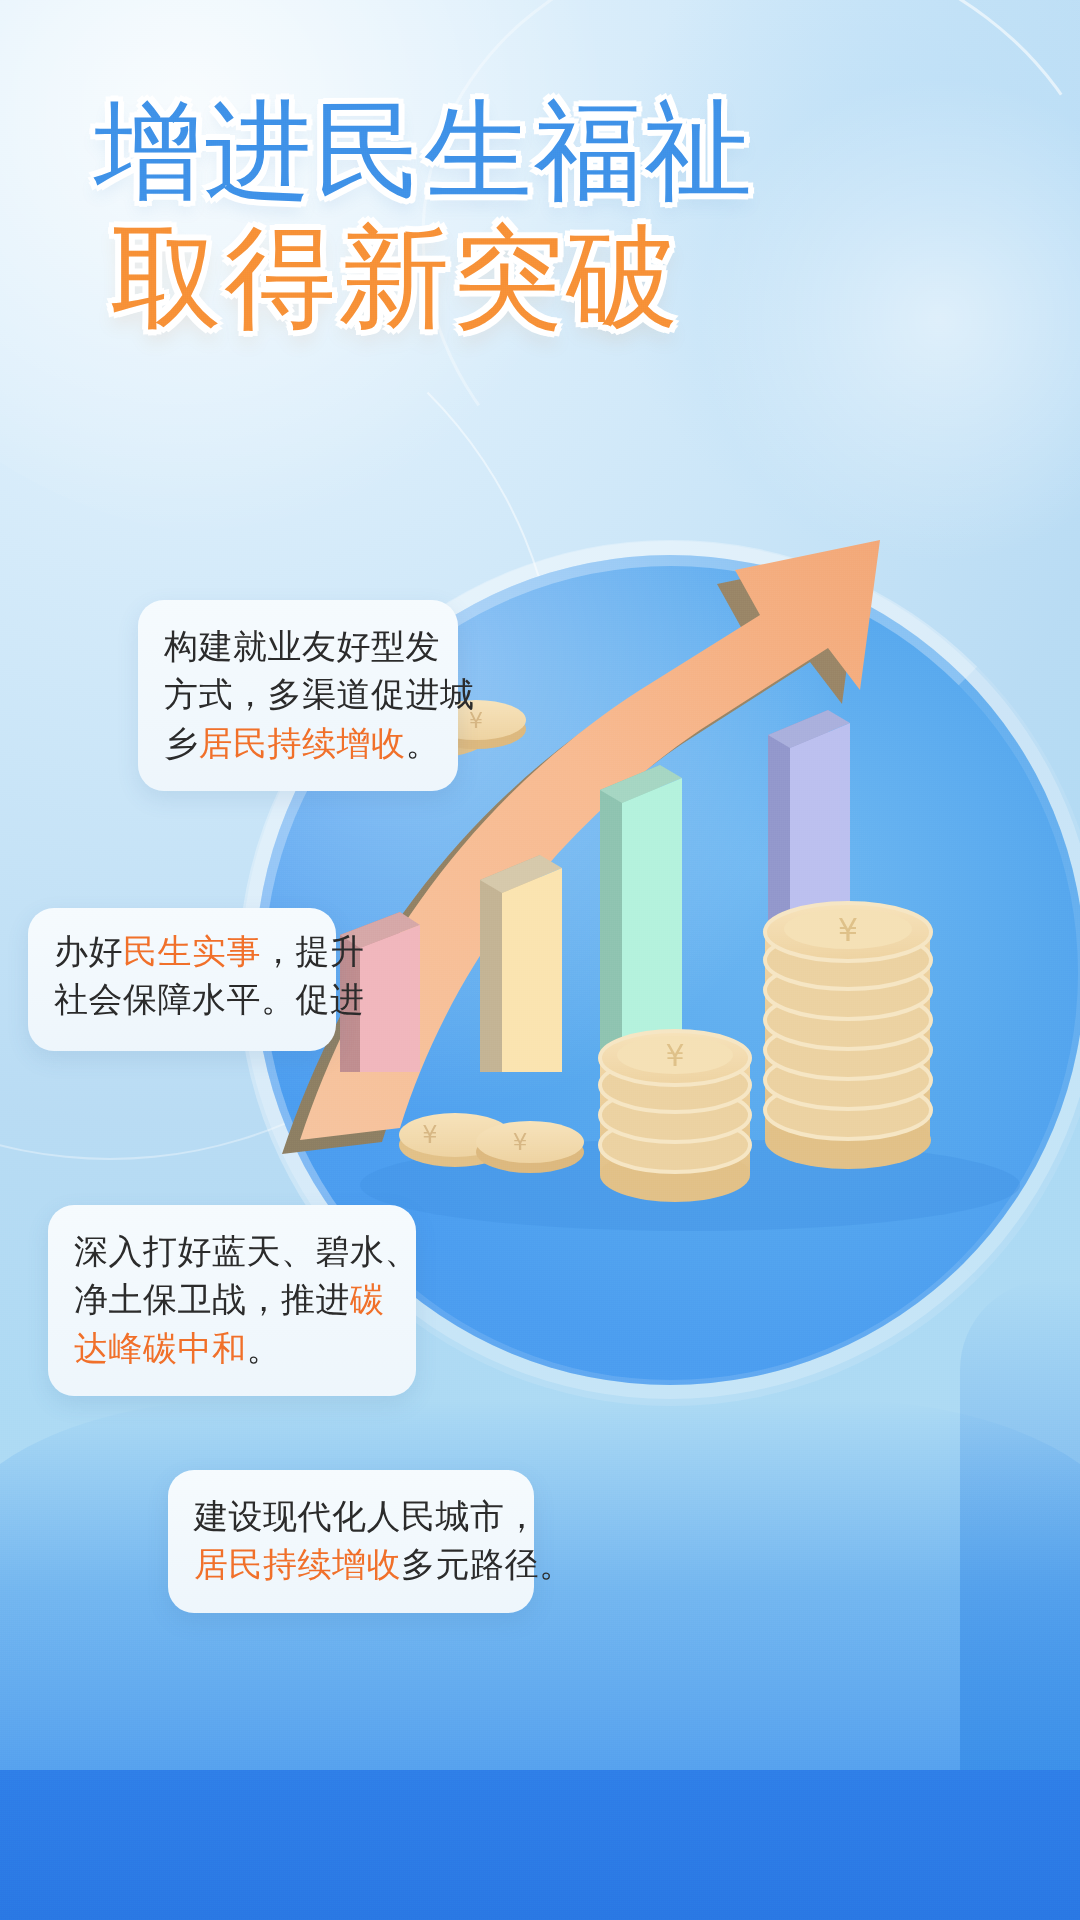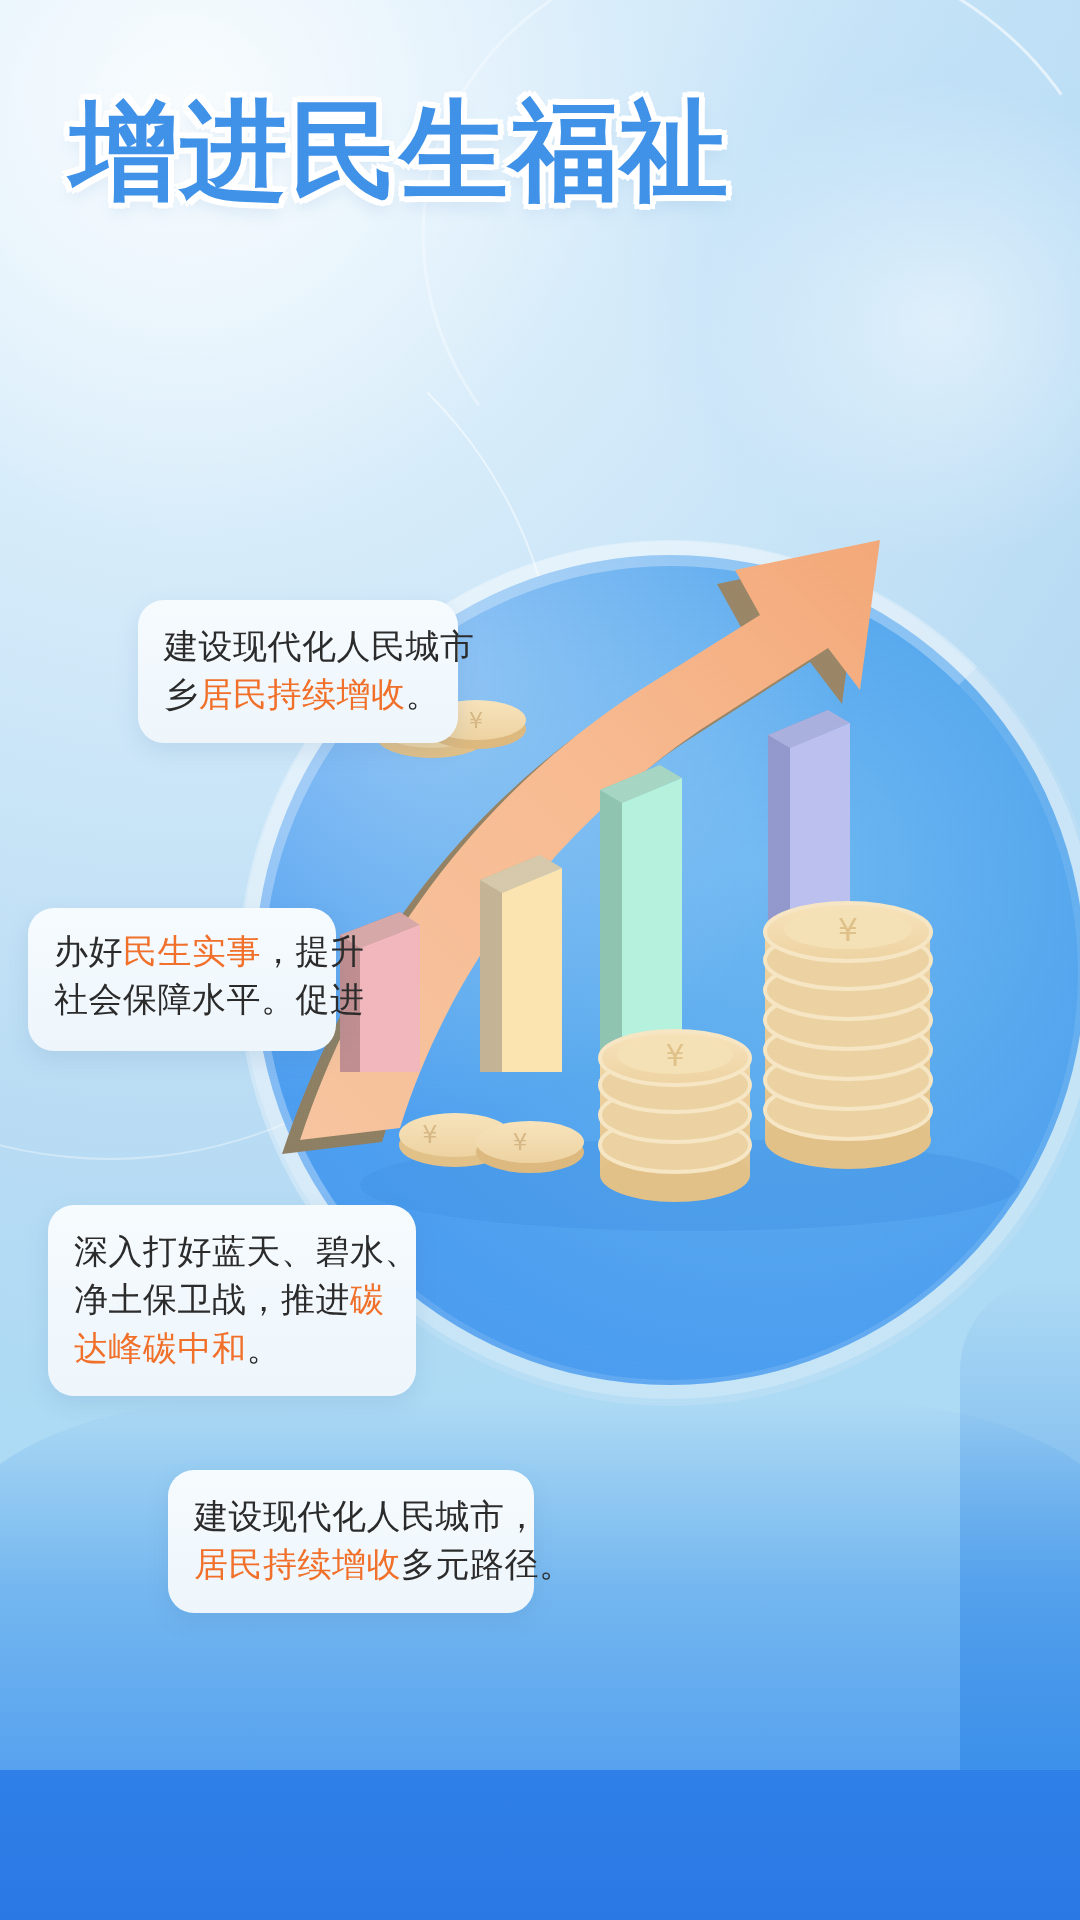--- a/index.html
+++ b/index.html
@@ -43,24 +43,25 @@
     position:absolute; left:-340px; top:260px; width:900px; height:900px;
     border:2px solid rgba(255,255,255,.4);
     border-radius:50%;
     border-color:transparent rgba(255,255,255,.5) rgba(255,255,255,.35) transparent;
   }
 
   
   .title-wrap { position:absolute; left:0; top:96px; width:1080px; }
   .title-line {
     font-family:"DejaVu Sans","Liberation Sans",sans-serif;
-    font-weight:700;
+    font-weight:400;
     letter-spacing:2px;
     line-height:1.02;
     white-space:nowrap;
+    margin-left:24px;
   }
   .title-1 {
     padding-left:70px;
     font-size:108px;
     color:#3f92e8;
     text-shadow:
       -5px -5px 0 #fff, 5px -5px 0 #fff, -5px 5px 0 #fff, 5px 5px 0 #fff,
       0 -6px 0 #fff, 0 6px 0 #fff, -6px 0 0 #fff, 6px 0 0 #fff,
       0 10px 16px rgba(80,140,200,.18);
   }
@@ -153,20 +154,21 @@
 <div id="poster">
 
   <div class="blob blob-a"></div>
   <div class="blob blob-b"></div>
   <div class="blob blob-c"></div>
   <div class="arc-line"></div>
   <div class="arc-line2"></div>
 
   <div class="title-wrap">
     <div class="title-line title-1">增进民生福祉</div>
+    <div class="title-line title-2">取得新突破</div>
   </div>
 
   <div class="globe"></div>
   <div class="globe-ring"></div>
 
   <svg class="illus" viewBox="0 0 1080 1920">
     <defs>
       <linearGradient id="gArrow" x1="0" y1="1" x2="1" y2="0">
         <stop offset="0%" stop-color="#f6c49f"></stop>
         <stop offset="55%" stop-color="#f8bb92"></stop>
@@ -262,21 +264,24 @@
       <text x="848" y="941" font-size="32" fill="#dfc189" text-anchor="middle" font-family="DejaVu Sans, sans-serif">¥</text>
     </g>
   </svg>
 
   <div class="band-shape"></div>
   <div class="band-right"></div>
   <div class="band-1"></div>
 
   <div class="bubble" id="bubble-1">
     <p>
-      <span>建设现代化人民城市</span>
+      <span>构建就业友好型发</span>
+    </p>
+    <p>
+      <span>方式，多渠道促进城</span>
     </p>
     <p>
       <span>乡</span><span class="hl">居民持续增收</span><span>。</span>
     </p>
   </div>
 
   <div class="bubble" id="bubble-2">
     <p>
       <span>办好</span><span class="hl">民生实事</span><span>，提升</span>
     </p>

